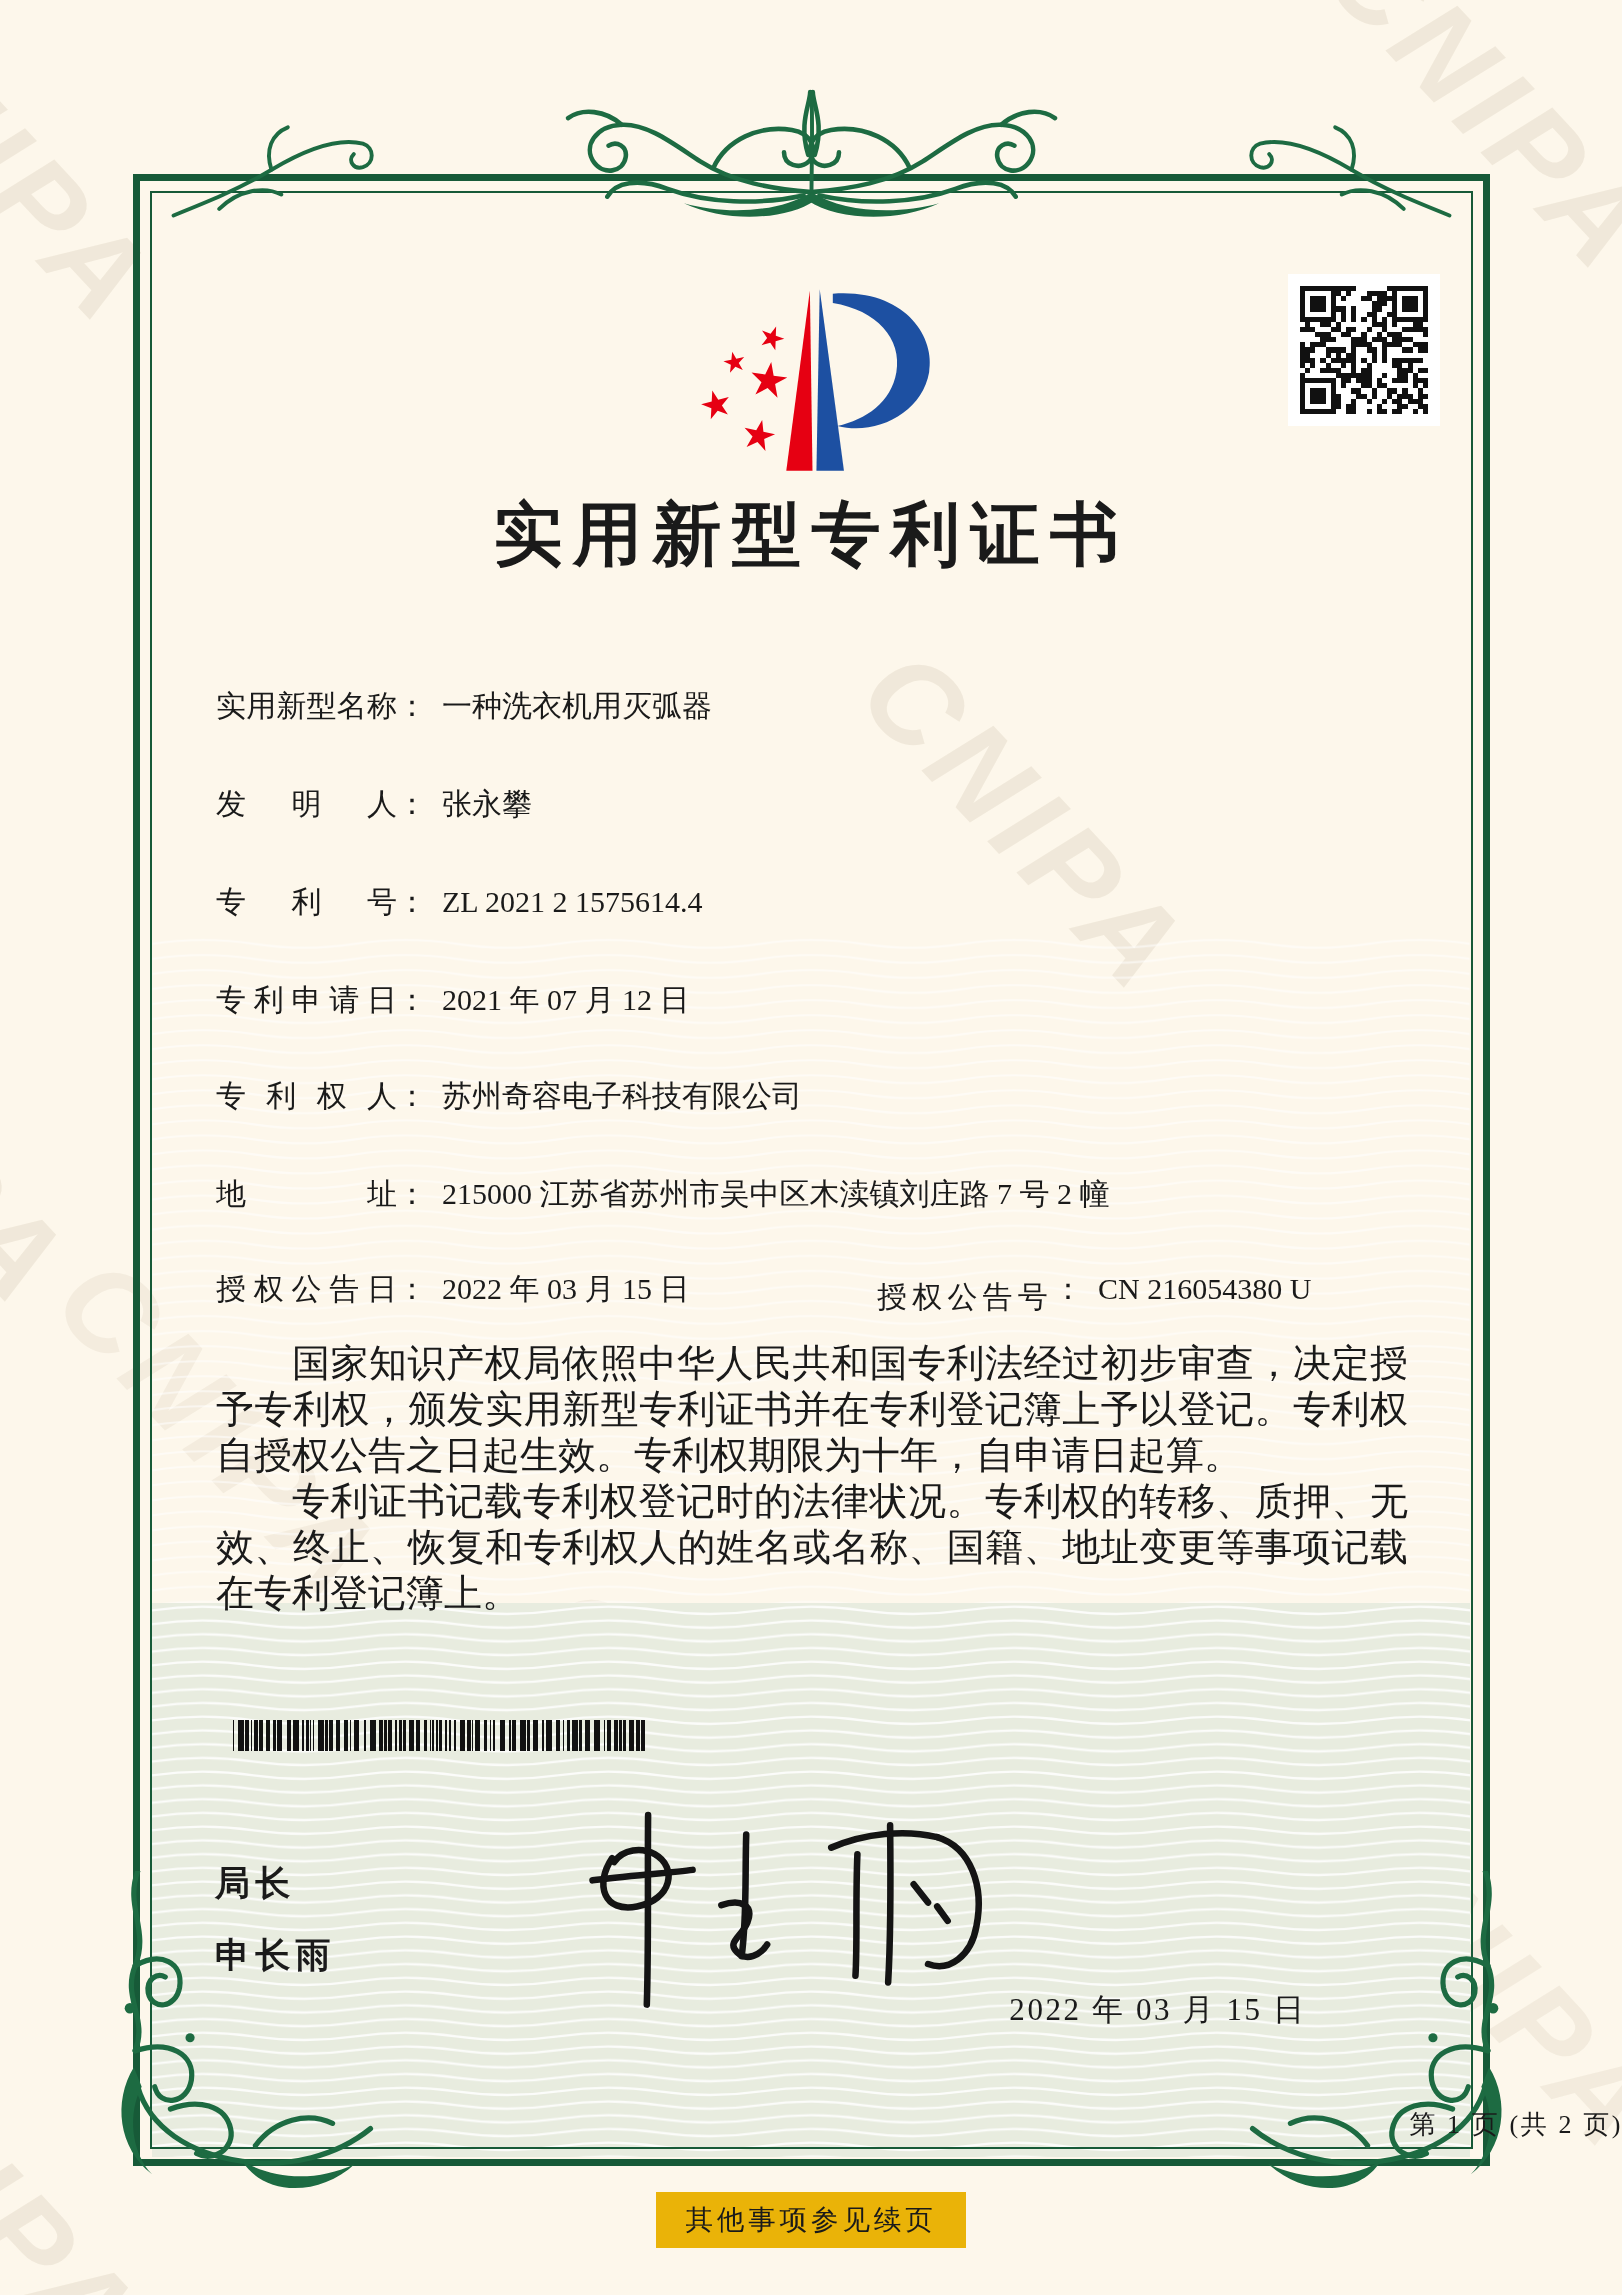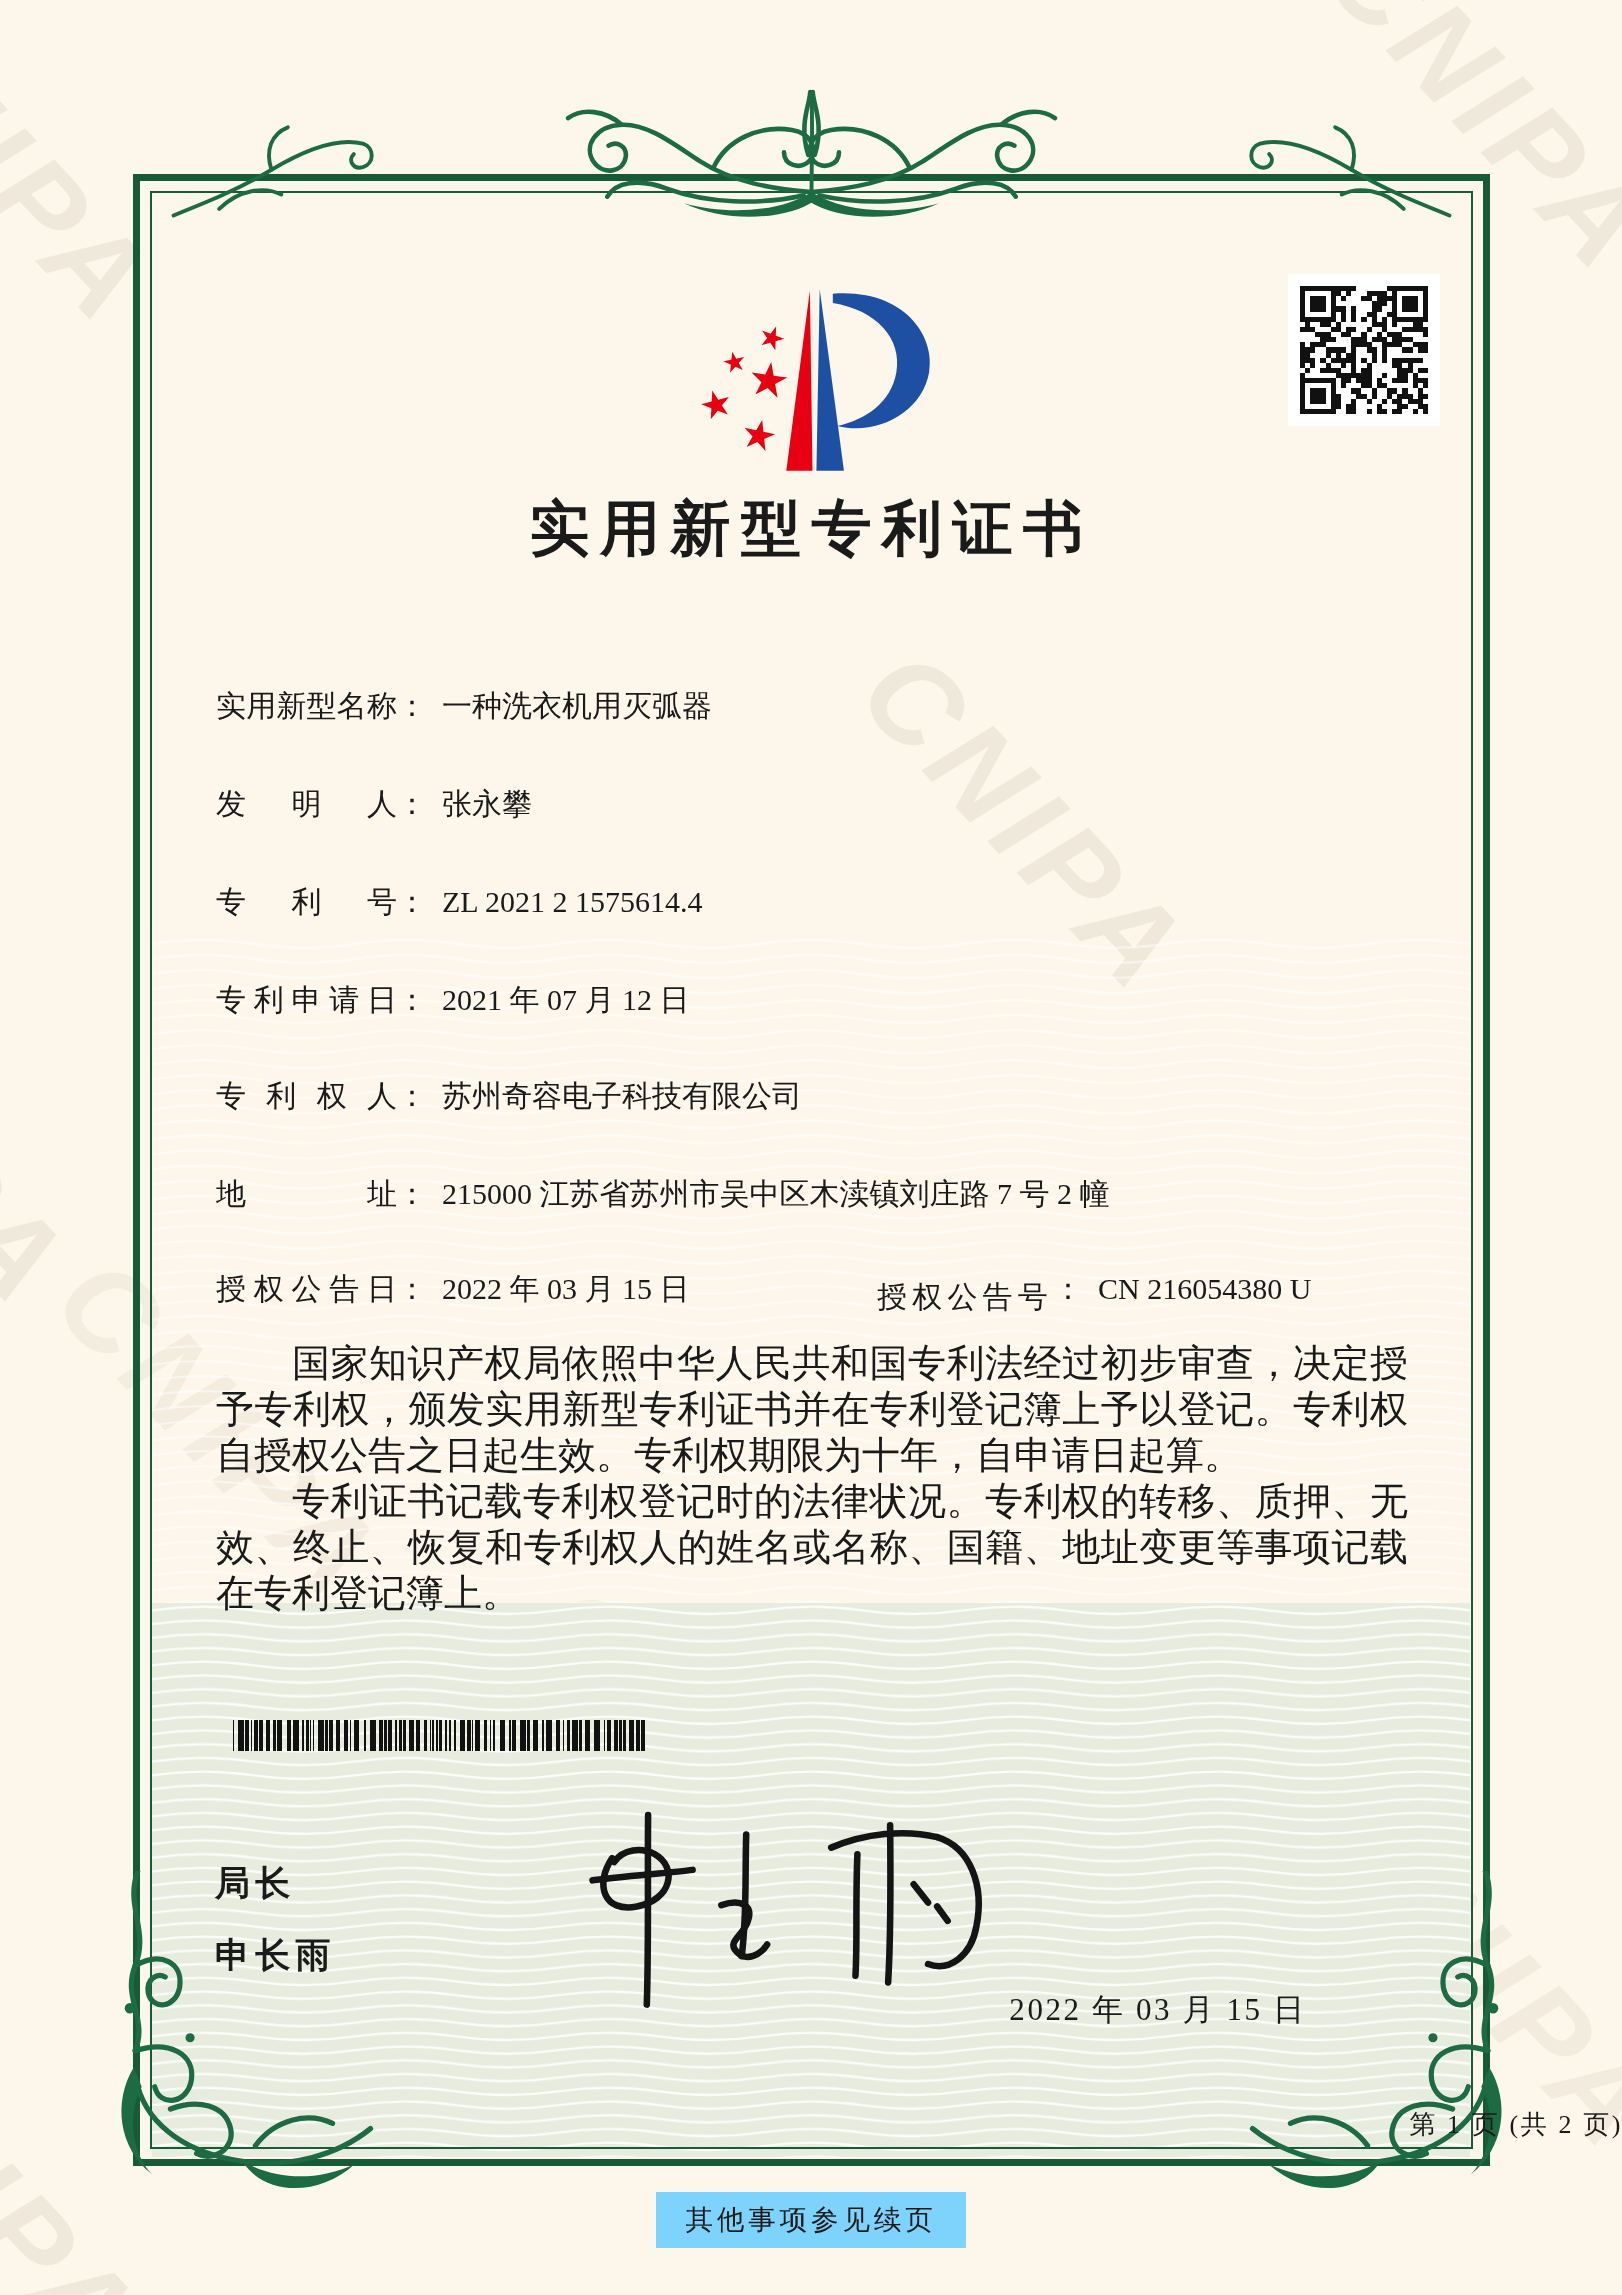--- a/index.html
+++ b/index.html
@@ -24,42 +24,42 @@
     border:7.9px solid #175a38;box-sizing:border-box;pointer-events:none;}
   .frame-inner{position:absolute;left:150px;top:191px;width:1323px;height:1958px;
     border:2.6px solid #175a38;box-sizing:border-box;pointer-events:none;}
   .ornament{position:absolute;pointer-events:none;}
   
   .certno{position:absolute;left:216px;top:287px;font-size:29px;letter-spacing:4.6px;}
   .logo{position:absolute;left:688px;top:274px;width:249px;height:200px;}
   .qr{position:absolute;left:1288px;top:274px;width:128px;height:128px;background:#fff;padding:11.8px;}
   .qr svg{display:block;width:100%;height:100%;shape-rendering:crispEdges;}
   .title{position:absolute;left:0;top:489px;width:100%;text-align:center;
-    font-size:60px;font-weight:700;letter-spacing:10.5px;}
+    font-size:69px;font-weight:700;letter-spacing:10.5px;}
   
   .frow{position:absolute;left:216px;font-size:30px;white-space:nowrap;}
   .flabel{display:inline-block;width:181px;text-align:justify;text-align-last:justify;vertical-align:top;}
   .fvalue{margin-left:15px;}
   .fpair2{position:absolute;left:661px;top:0;white-space:nowrap;}
   .fpair2 .flabel{width:auto;letter-spacing:5.2px;margin-top:8px;}
   
   .body-text{position:absolute;left:216px;top:1340px;width:1192px;
     font-size:38px;line-height:46px;text-align:justify;}
   .body-text p{margin:0;text-indent:2em;}
   
   .barcode{position:absolute;left:233px;top:1720px;width:415px;height:31px;}
   .barcode svg{display:block;width:100%;height:100%;shape-rendering:crispEdges;}
   .issuer-title{position:absolute;left:215px;top:1860px;font-size:35px;letter-spacing:5.2px;
     font-family:"Liberation Sans","DejaVu Sans",sans-serif;font-weight:600;}
   .issuer-name{position:absolute;left:215px;top:1932px;font-size:35px;letter-spacing:5.2px;
     font-family:"Liberation Sans","DejaVu Sans",sans-serif;font-weight:600;text-align:center;}
   .signature{position:absolute;left:550px;top:1807px;width:484px;height:216px;}
   .grant-date{position:absolute;left:975px;top:1989px;width:366px;text-align:center;font-size:31px;letter-spacing:2.6px;}
   .page-info{position:absolute;left:0;top:2107px;width:100%;text-align:right;font-size:26px;letter-spacing:2.6px;}
-  .note-box{position:absolute;left:656px;top:2192px;width:310px;height:56px;background:#7dd3fc;
+  .note-box{position:absolute;left:656px;top:2192px;width:310px;height:56px;background:#eab308;
     text-align:center;line-height:56px;font-size:27.5px;letter-spacing:3.9px;}
 </style>
 </head>
 <body>
 
 <div class="page">
 
   <div class="wm" style="left:-98px;top:-46px">CNIPA</div>
   <div class="wm" style="left:1400px;top:-98px">CNIPA</div>
   <div class="wm" style="left:936px;top:622px">CNIPA</div>

